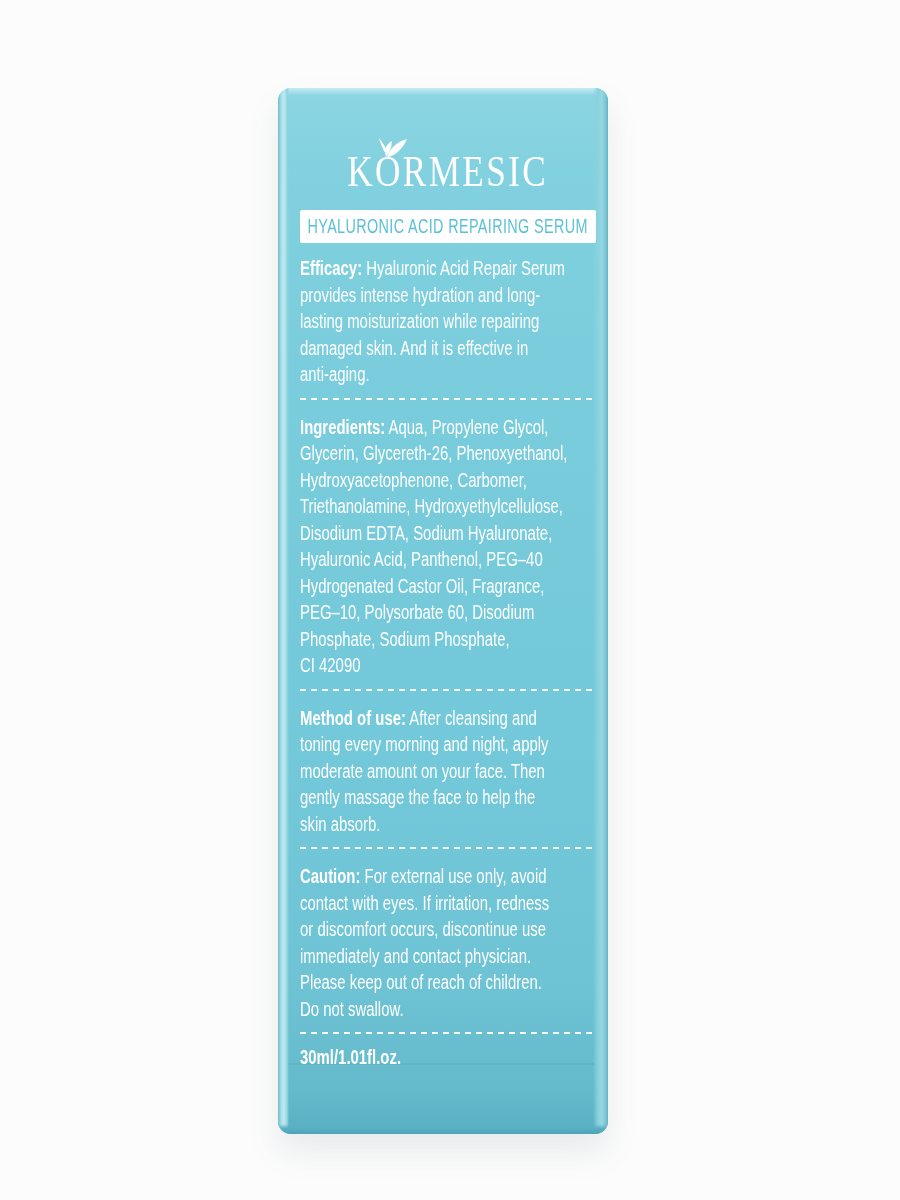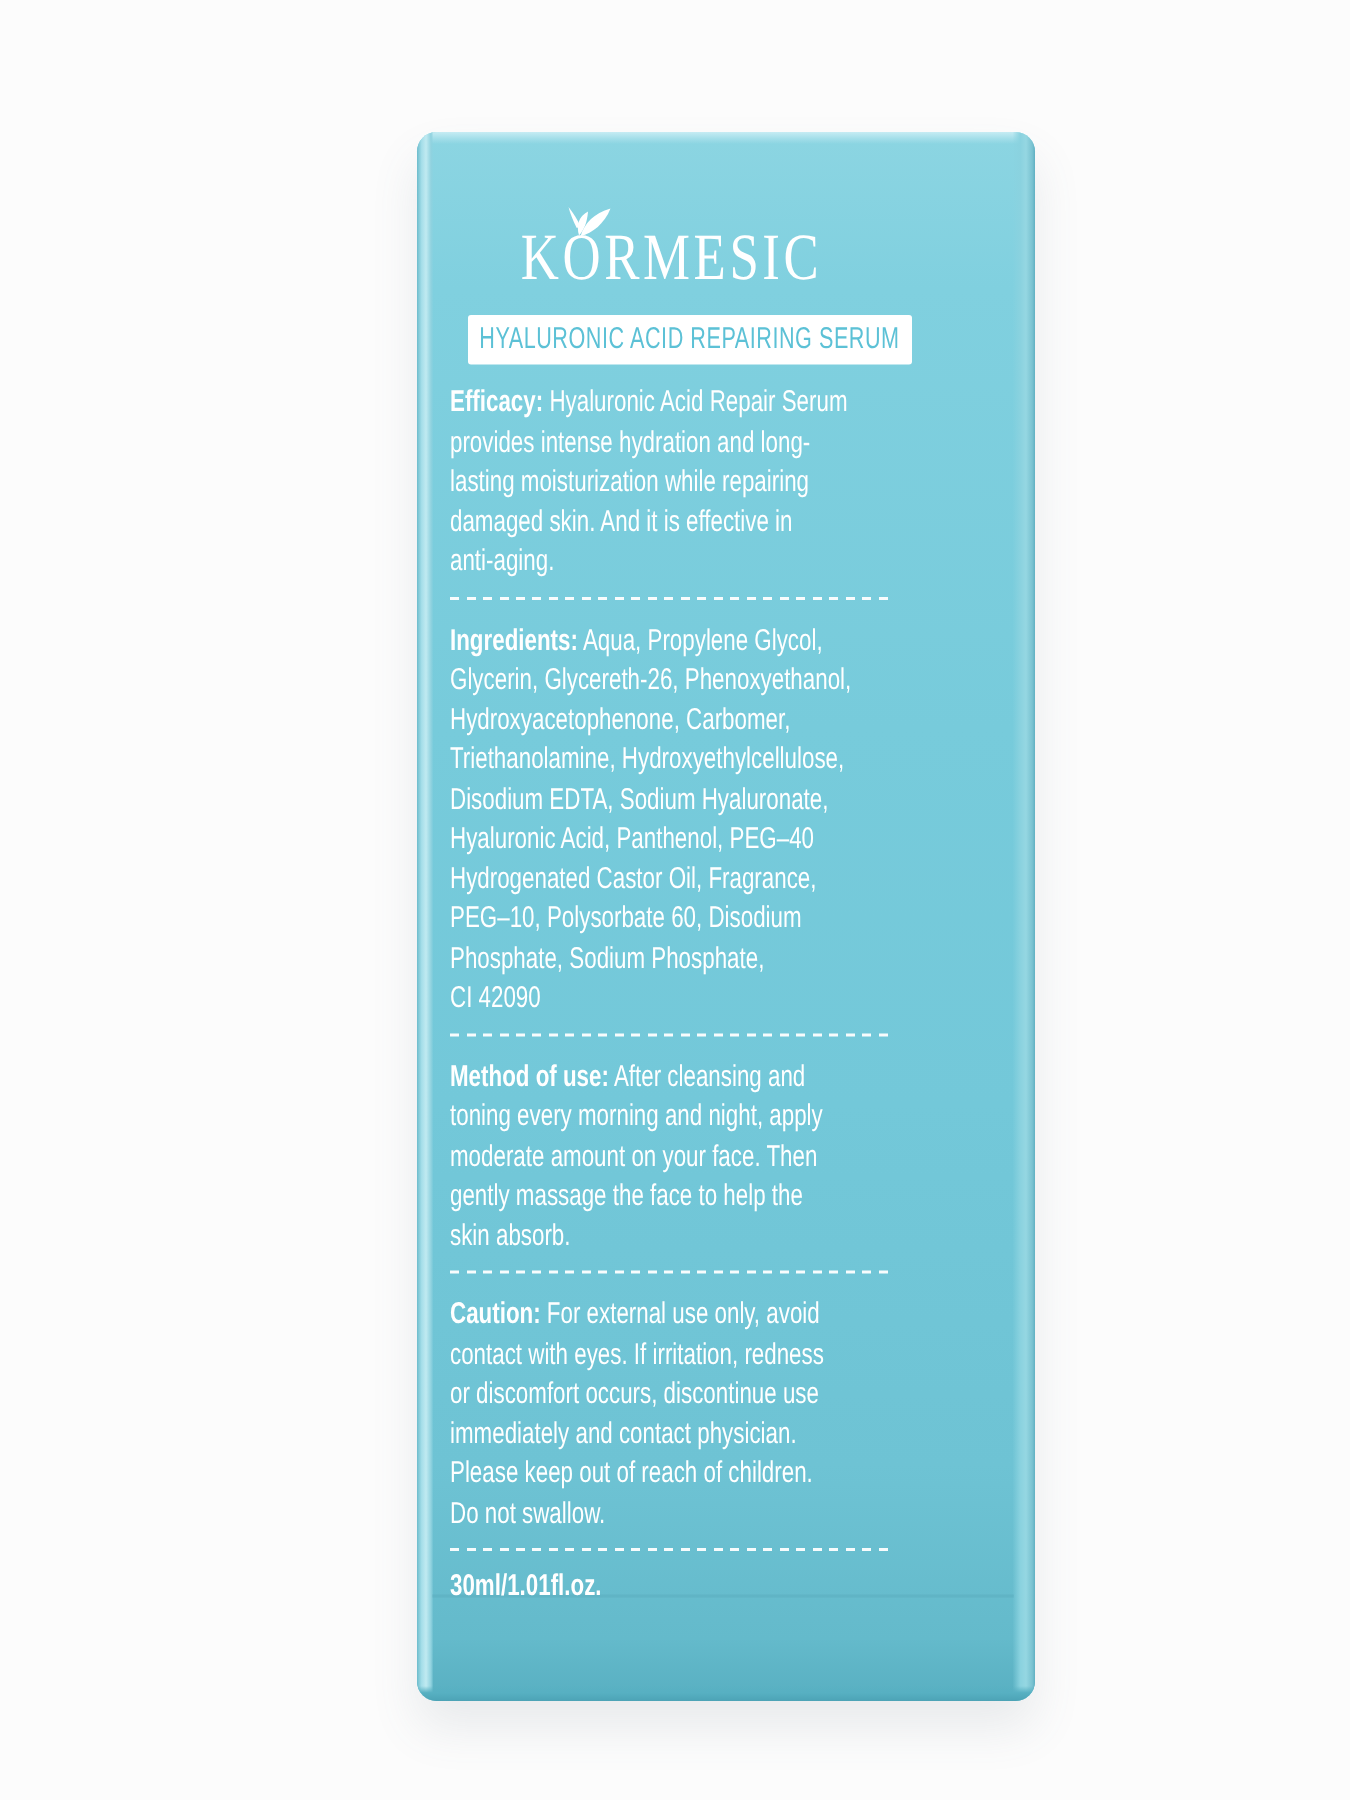--- a/index.html
+++ b/index.html
@@ -14,21 +14,21 @@
   .stage {
     position: relative;
     width: 900px;
     height: 1200px;
   }
   
   .box {
     position: absolute;
     left: 278px;
     top: 88px;
-    width: 412px;
+    width: 330px;
     height: 1046px;
     border-radius: 13px;
     overflow: hidden;
     background: linear-gradient(180deg,
       #8cd5e2 0%, #80d0df 10%, #77cbdb 38%, #73c8d9 62%,
       #6ec3d4 85%, #64bacb 96%, #58afc1 100%);
     box-shadow: 0 18px 32px rgba(90,110,120,0.12);
   }
   .bevel { position: absolute; pointer-events: none; }
   .bevel-top {
@@ -87,21 +87,20 @@
   }
   .subtitle-badge {
     margin-top: 16px;
     width: 296px;
     height: 33px;
     background: #ffffff;
     border-radius: 2px;
     display: flex;
     align-items: center;
     justify-content: center;
-    margin-left: 12px;
   }
   .subtitle-text {
     display: inline-block;
     font-size: 20px;
     letter-spacing: 0.5px;
     color: #5cc1d6;
     transform: scaleX(0.72);
     transform-origin: center center;
     white-space: nowrap;
   }

